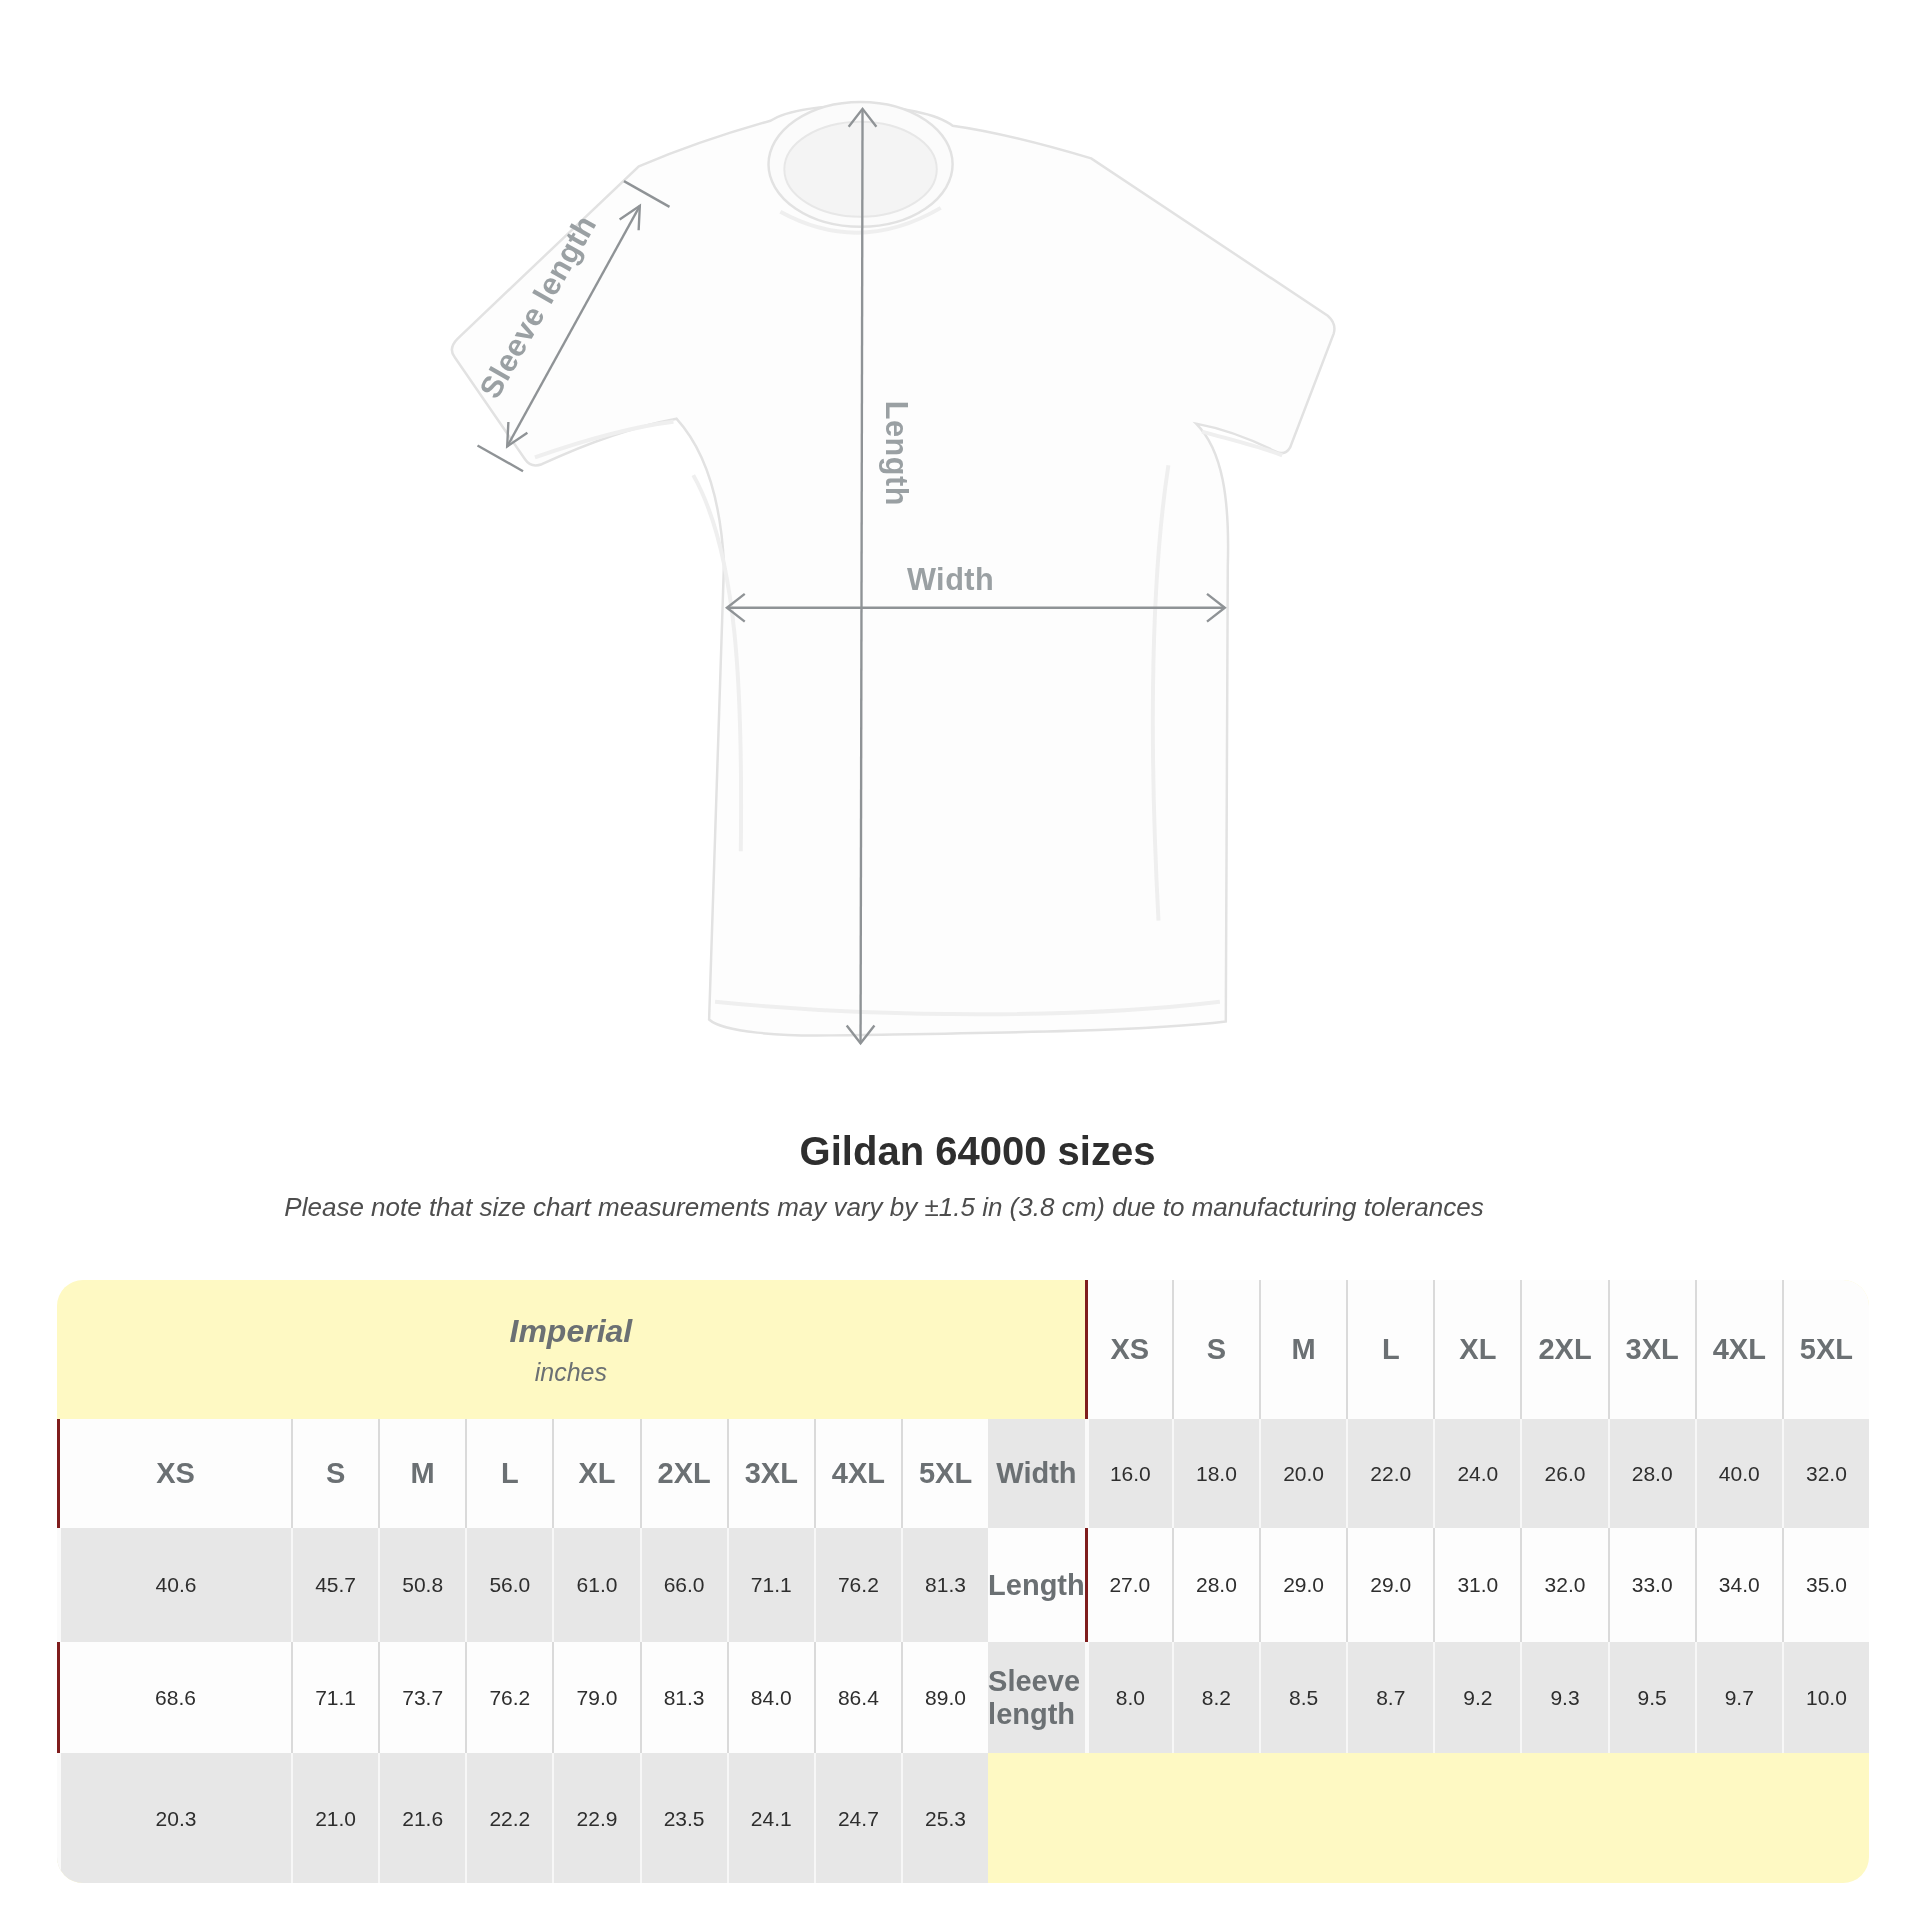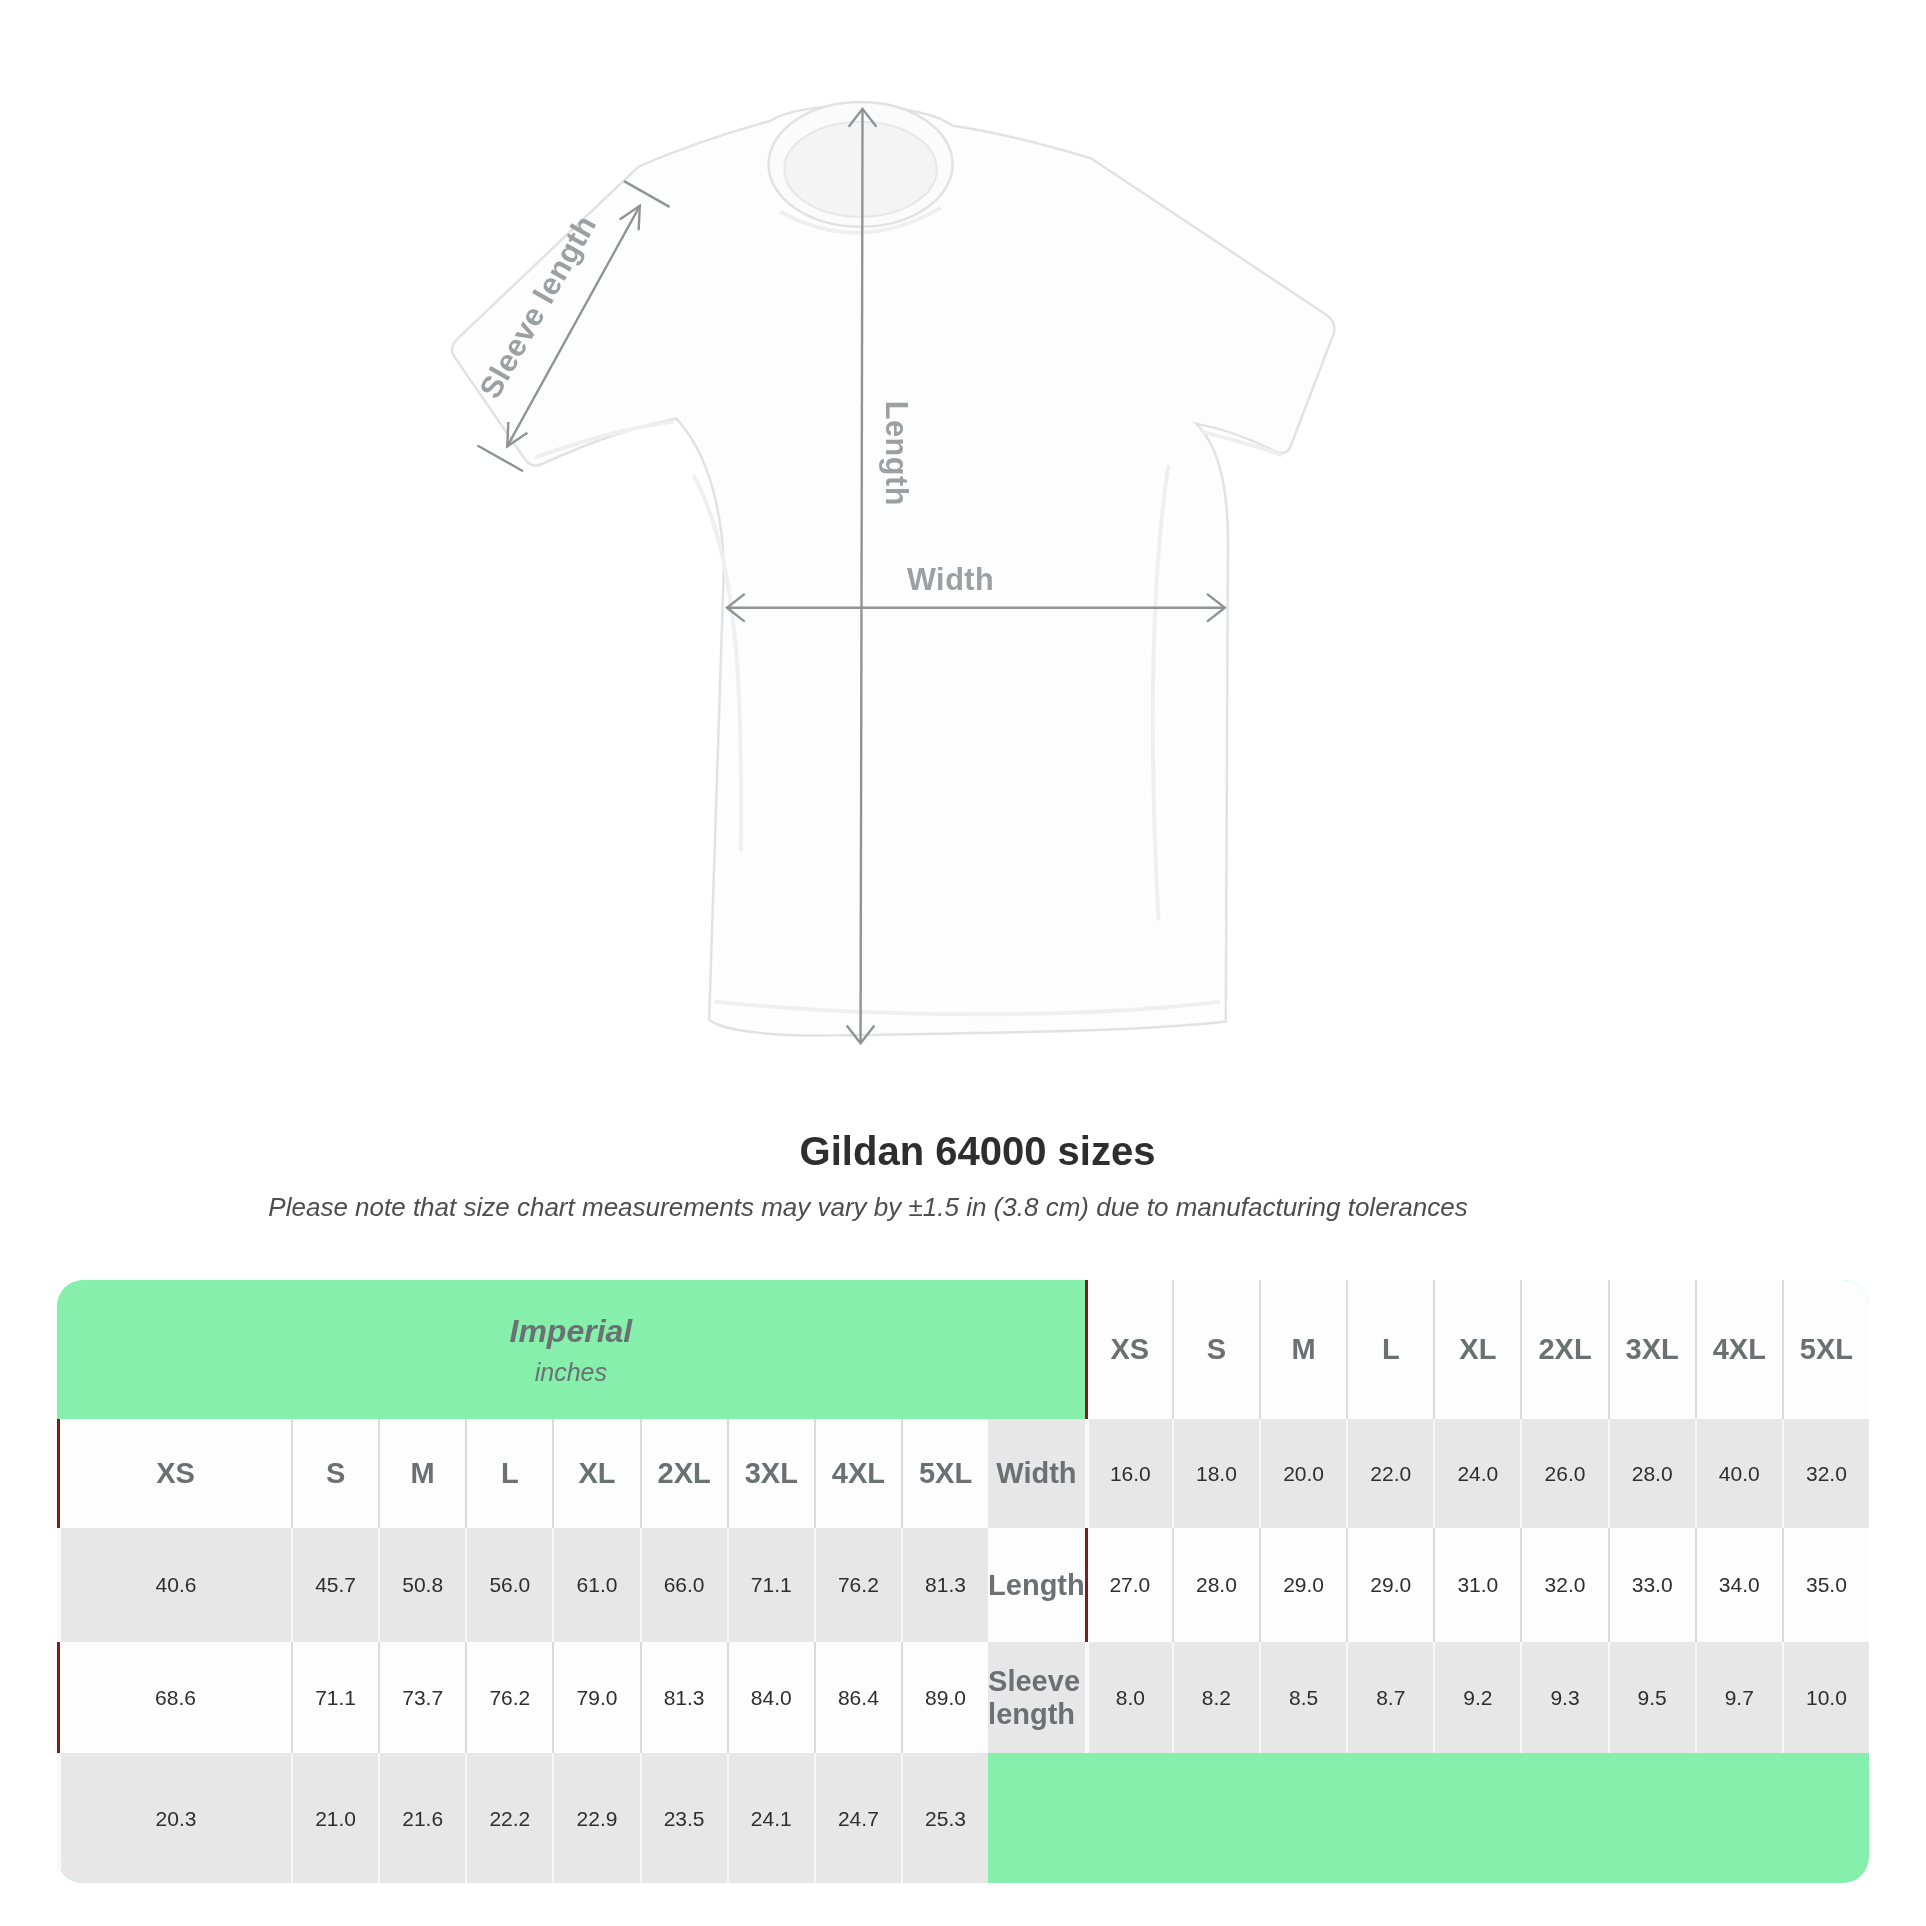--- a/index.html
+++ b/index.html
@@ -13,27 +13,27 @@
   .shirt-detail{fill:none;stroke:#efefef;stroke-width:4;}
   .dim{stroke:#8f9396;stroke-width:2.4;fill:none;}
   .dim-label{font-family:"Liberation Sans", sans-serif;font-size:31px;font-weight:700;
              fill:#9aa0a3;letter-spacing:0.5px;}
   
   .title{
     position:absolute;left:14px;top:1129px;width:1927px;text-align:center;
     font-size:40px;font-weight:700;color:#2e2e2e;
   }
   .subtitle{
-    position:absolute;left:0;top:1192px;width:1736px;text-align:center;
+    position:absolute;left:16px;top:1192px;width:1736px;text-align:center;
     font-size:26px;font-style:italic;color:#4d4d4d;
   }
   
   .card{
     position:absolute;left:57px;top:1280px;width:1812px;height:603px;
-    background:#86efac;border-radius:26px;overflow:hidden;
+    background:#fef9c3;border-radius:26px;overflow:hidden;
   }
   .tbl{
     display:grid;width:100%;height:100%;
     grid-template-columns:234px repeat(18, 1fr);
     grid-template-rows:139px 109px 114px 111px 131px;
   }
   .cell{display:flex;flex-direction:column;align-items:center;justify-content:center;}
   .g-imp{grid-column:1 / span 10;}
   .g-met{grid-column:11 / span 9;}
   .group-label{font-size:32px;font-weight:700;font-style:italic;color:#6b7073;}

